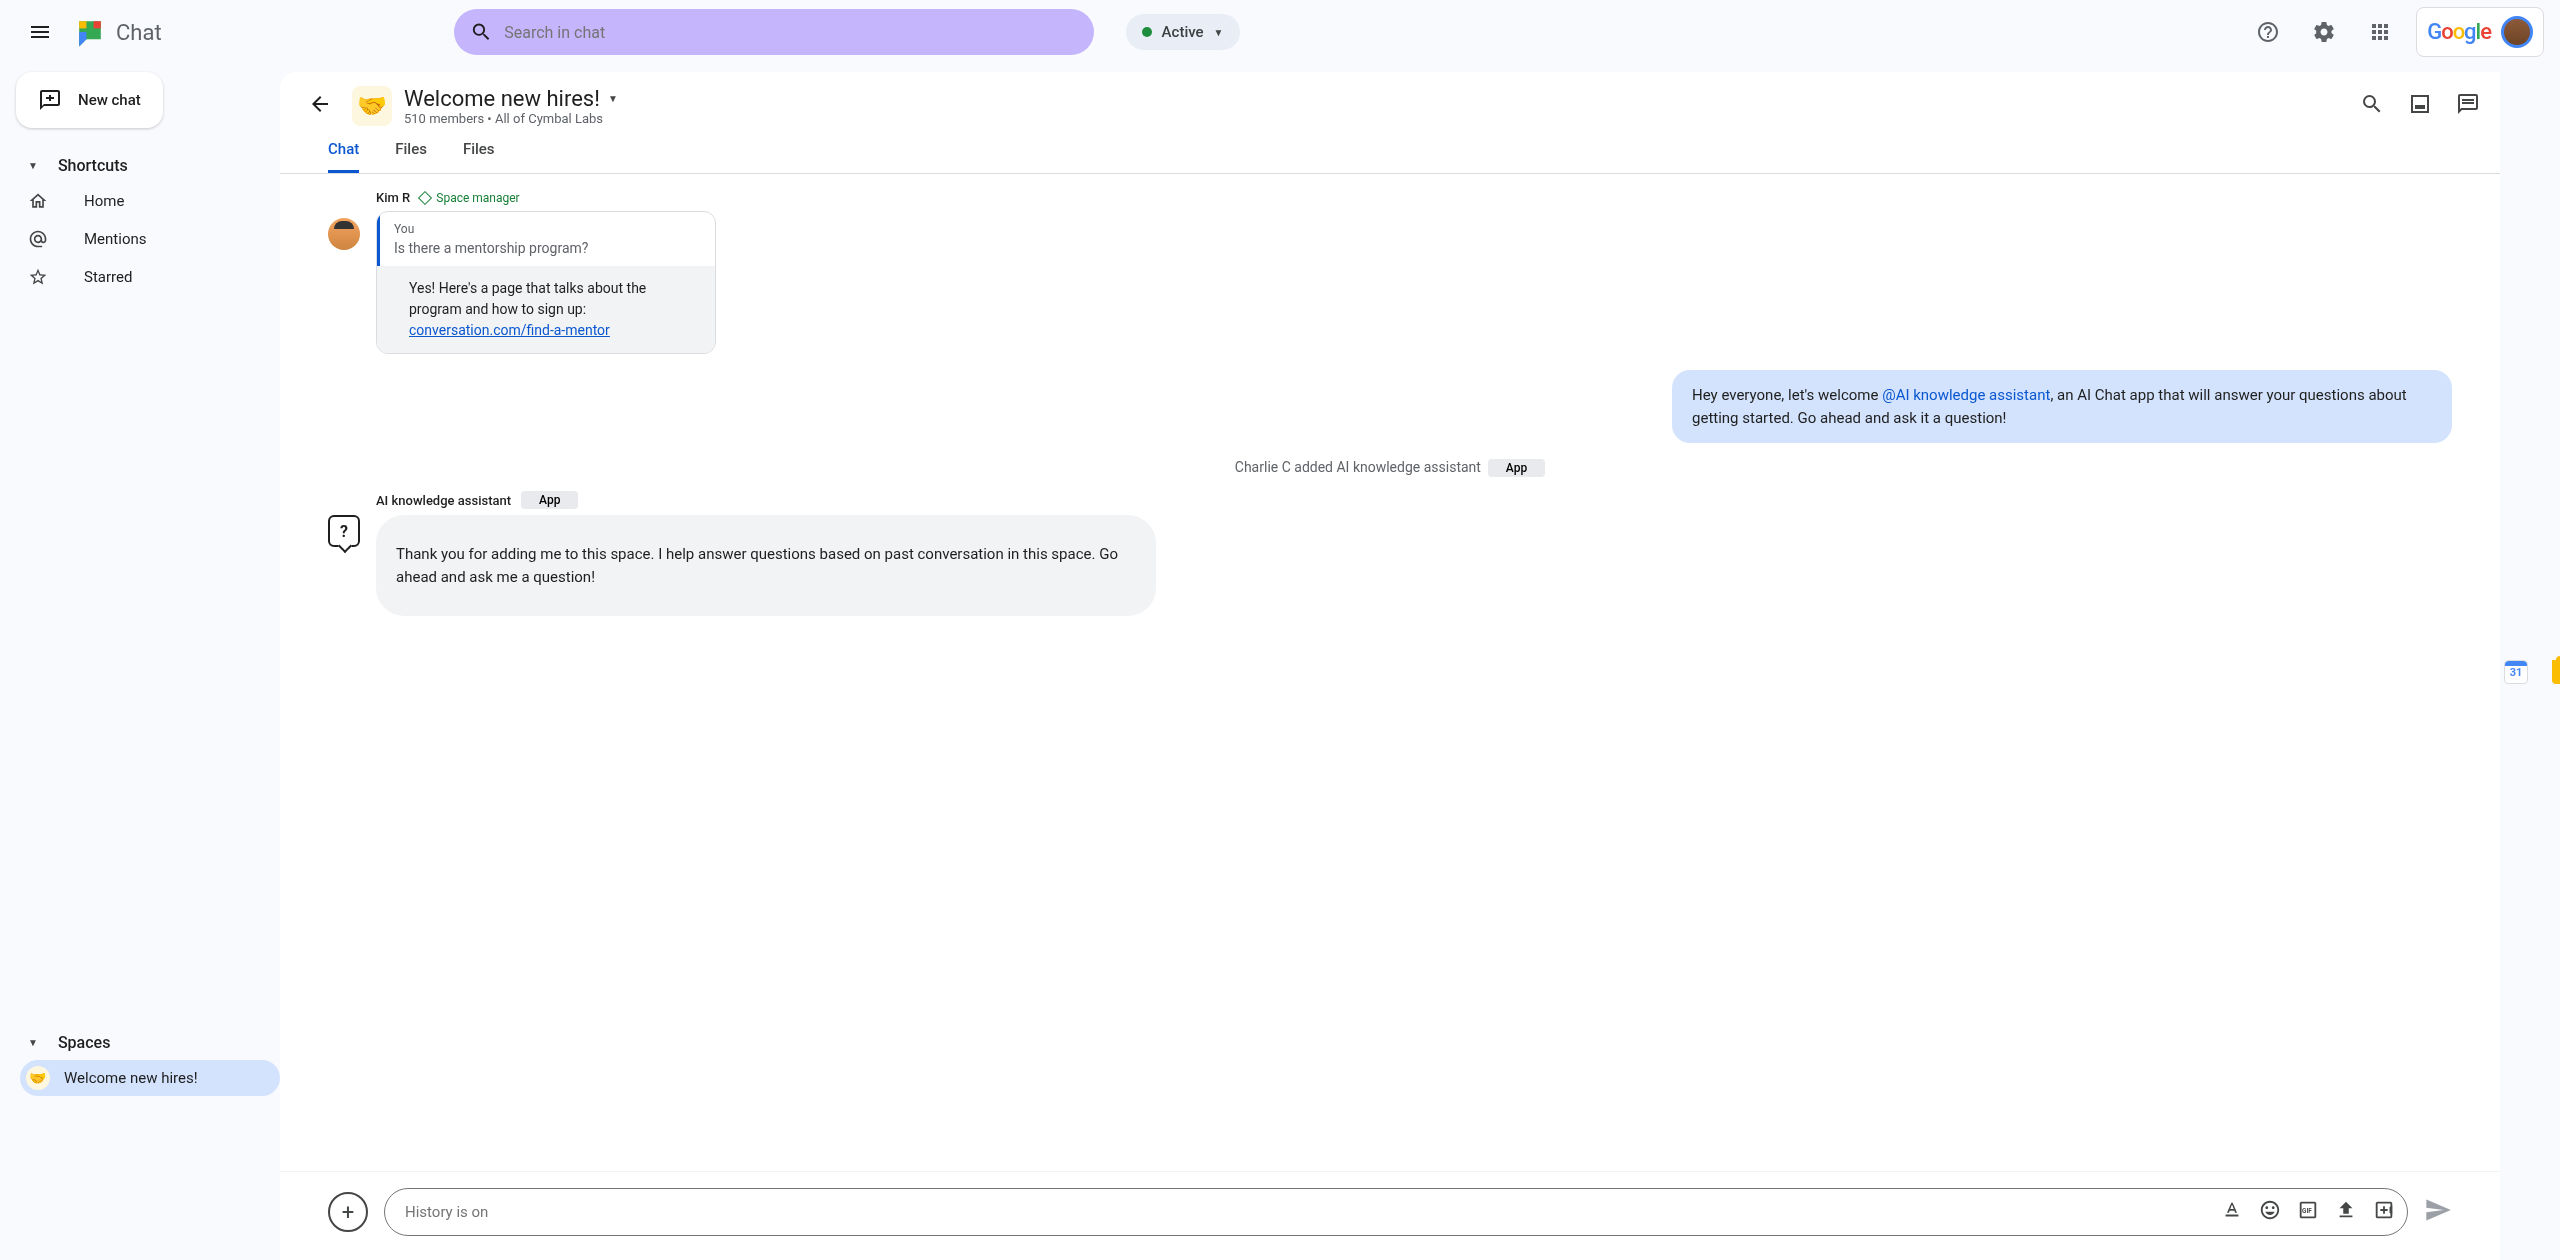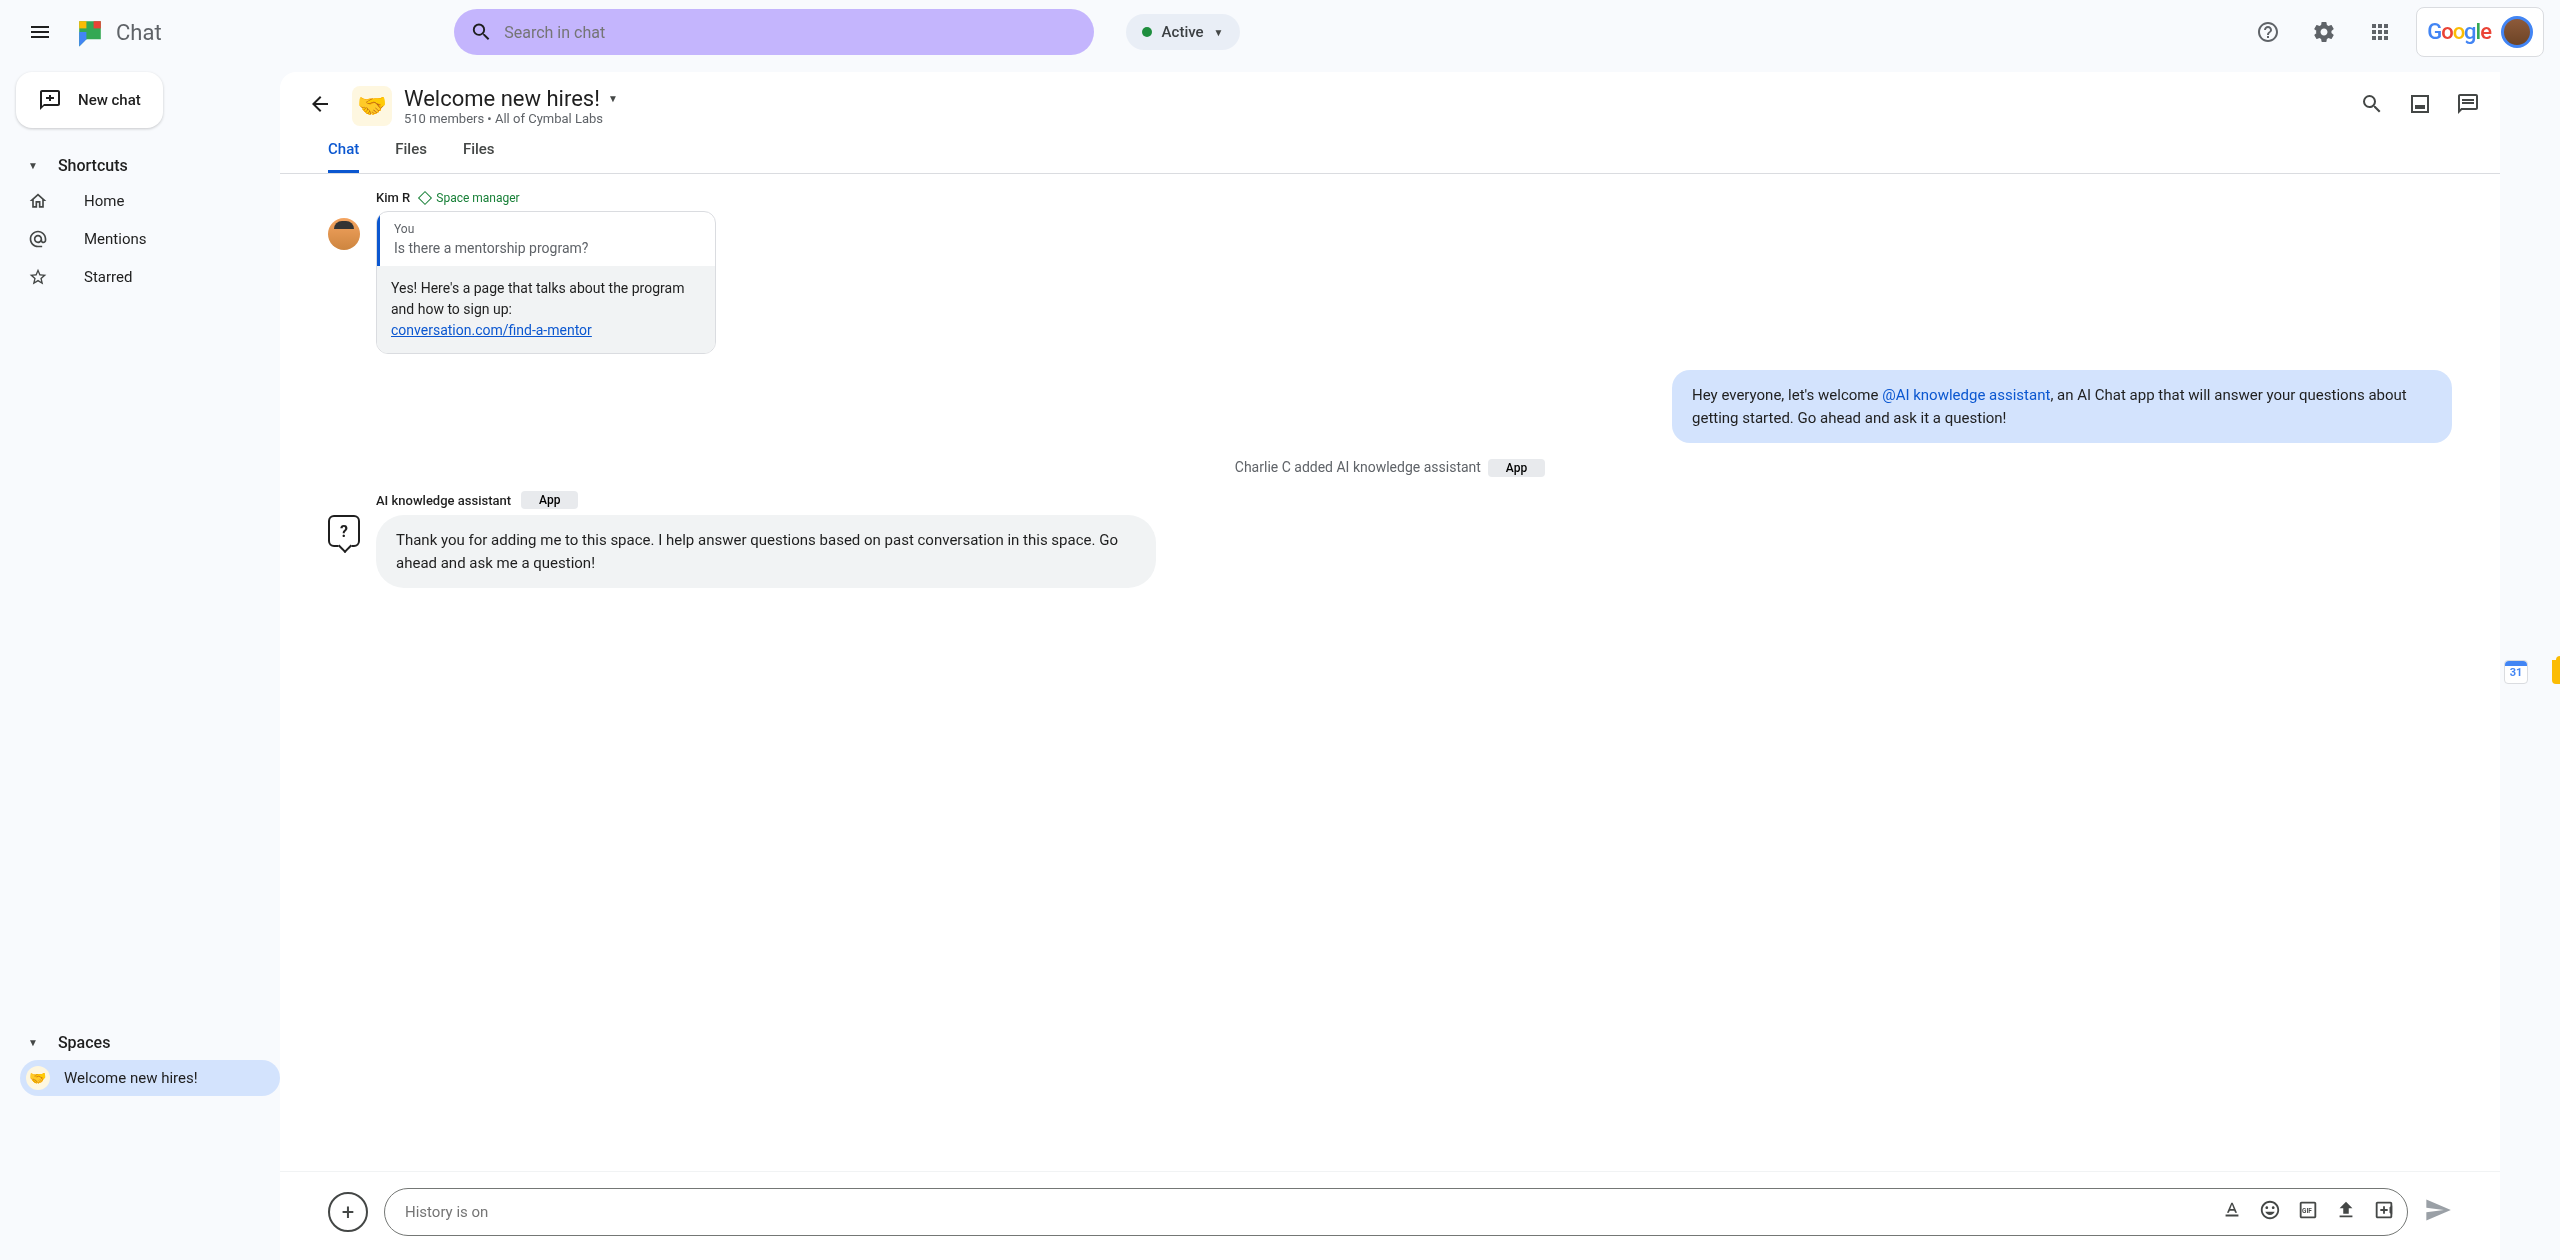--- a/index.html
+++ b/index.html
@@ -70,29 +70,29 @@
 .msg-head { display: flex; align-items: center; gap: 10px; font-size: 13px; margin-bottom: 6px; }
 .msg-author { font-weight: 500; color: #1f1f1f; }
 .sm-badge { display: inline-flex; align-items: center; gap: 6px; color: #188038; font-size: 12px; }
 .sm-diamond { width: 10px; height: 10px; border: 1.5px solid #188038; transform: rotate(45deg); }
 .app-badge { background: #e8eaed; color: #000000; font-size: 12px; padding: 2px 18px; border-radius: 4px; font-weight: 500; }
 
 .quote-reply { border: 1px solid #dadce0; border-radius: 12px; overflow: hidden; width: fit-content; max-width: 340px; }
 .quote-top { border-left: 3px solid #0b57d0; padding: 10px 14px; }
 .quote-you { font-size: 12px; color: #5f6368; margin-bottom: 4px; }
 .quote-text { font-size: 14px; color: #5f6368; }
-.quote-bottom { background: #f1f3f4; padding: 12px 14px; font-size: 14px; color: #1f1f1f; line-height: 1.5; }
+.quote-bottom { background: #f1f3f4; padding: 12px 32px; font-size: 14px; color: #1f1f1f; line-height: 1.5; }
 .quote-bottom a { color: #0b57d0; text-decoration: underline; }
 
 .outgoing-msg { background: #d3e3fd; border-radius: 18px; padding: 14px 20px; margin-left: auto; max-width: 780px; font-size: 15px; color: #1f1f1f; line-height: 1.5; margin-top: 16px; width: fit-content; }
 .outgoing-msg .mention { color: #0b57d0; font-weight: 400; }
 
 .system-msg { text-align: center; font-size: 14px; color: #5f6368; margin: 16px 0; }
 
-.ai-msg-bubble { background: #f1f3f4; border-radius: 28px; padding: 14px 20px; font-size: 15px; line-height: 1.5; width: fit-content; max-width: 780px; }
+.ai-msg-bubble { background: #f1f3f4; border-radius: 28px; padding: 28px 20px; font-size: 15px; line-height: 1.5; width: fit-content; max-width: 780px; }
 
 
 .compose-wrap { padding: 16px 48px 24px; display: flex; align-items: center; gap: 16px; border-top: 1px solid #f1f3f4; }
 .plus-btn { width: 40px; height: 40px; border: 2px solid #444746; border-radius: 50%; display: flex; align-items: center; justify-content: center; cursor: pointer; font-size: 22px; color: #444746; flex-shrink: 0; }
 .compose-input-wrap { flex: 1; border: 1px solid #747775; border-radius: 24px; display: flex; align-items: center; padding: 0 12px 0 20px; height: 48px; }
 .compose-input-wrap input { flex: 1; border: none; outline: none; font-size: 15px; }
 .compose-icons { display: flex; gap: 16px; color: #444746; }
 .compose-icons > * { cursor: pointer; }
 .send-btn { color: #9aa0a6; cursor: pointer; }
 

